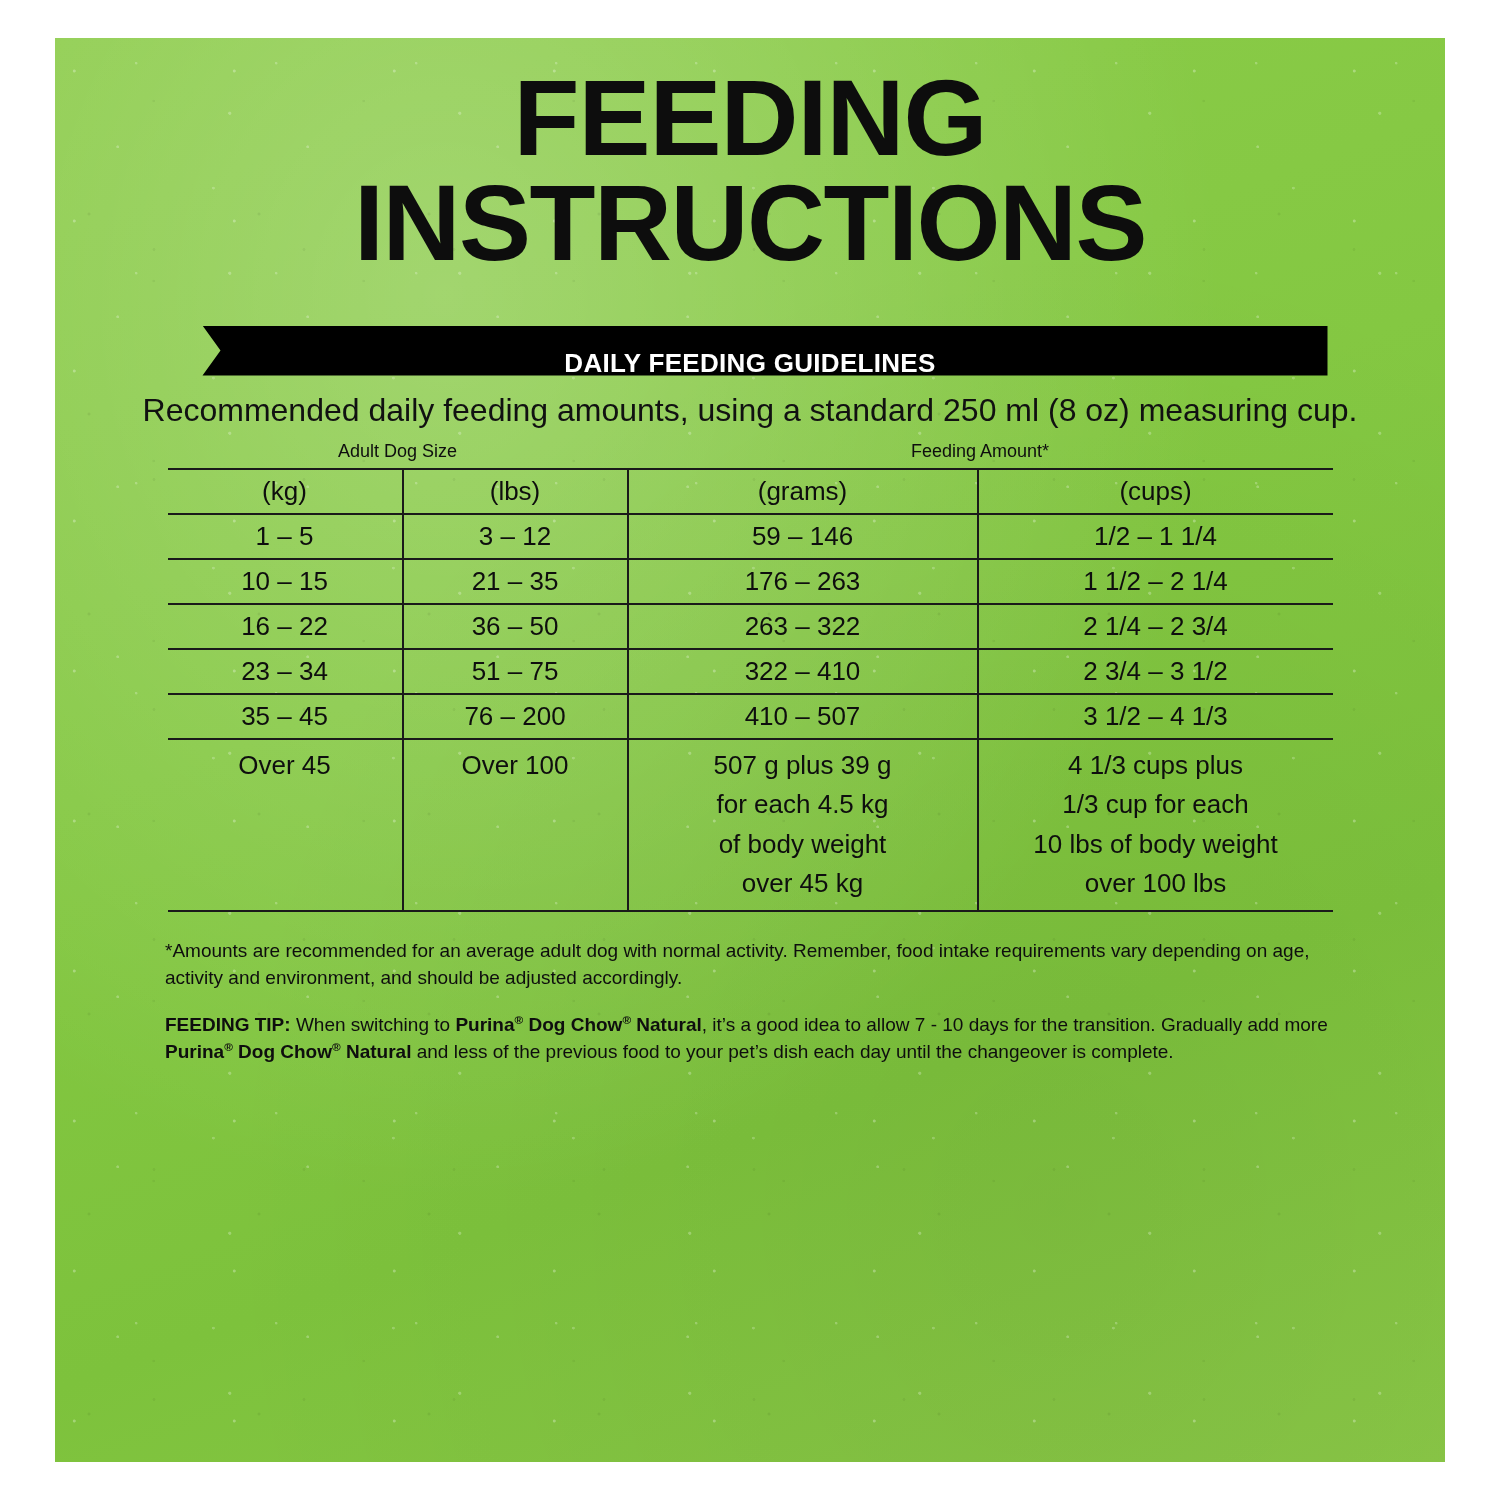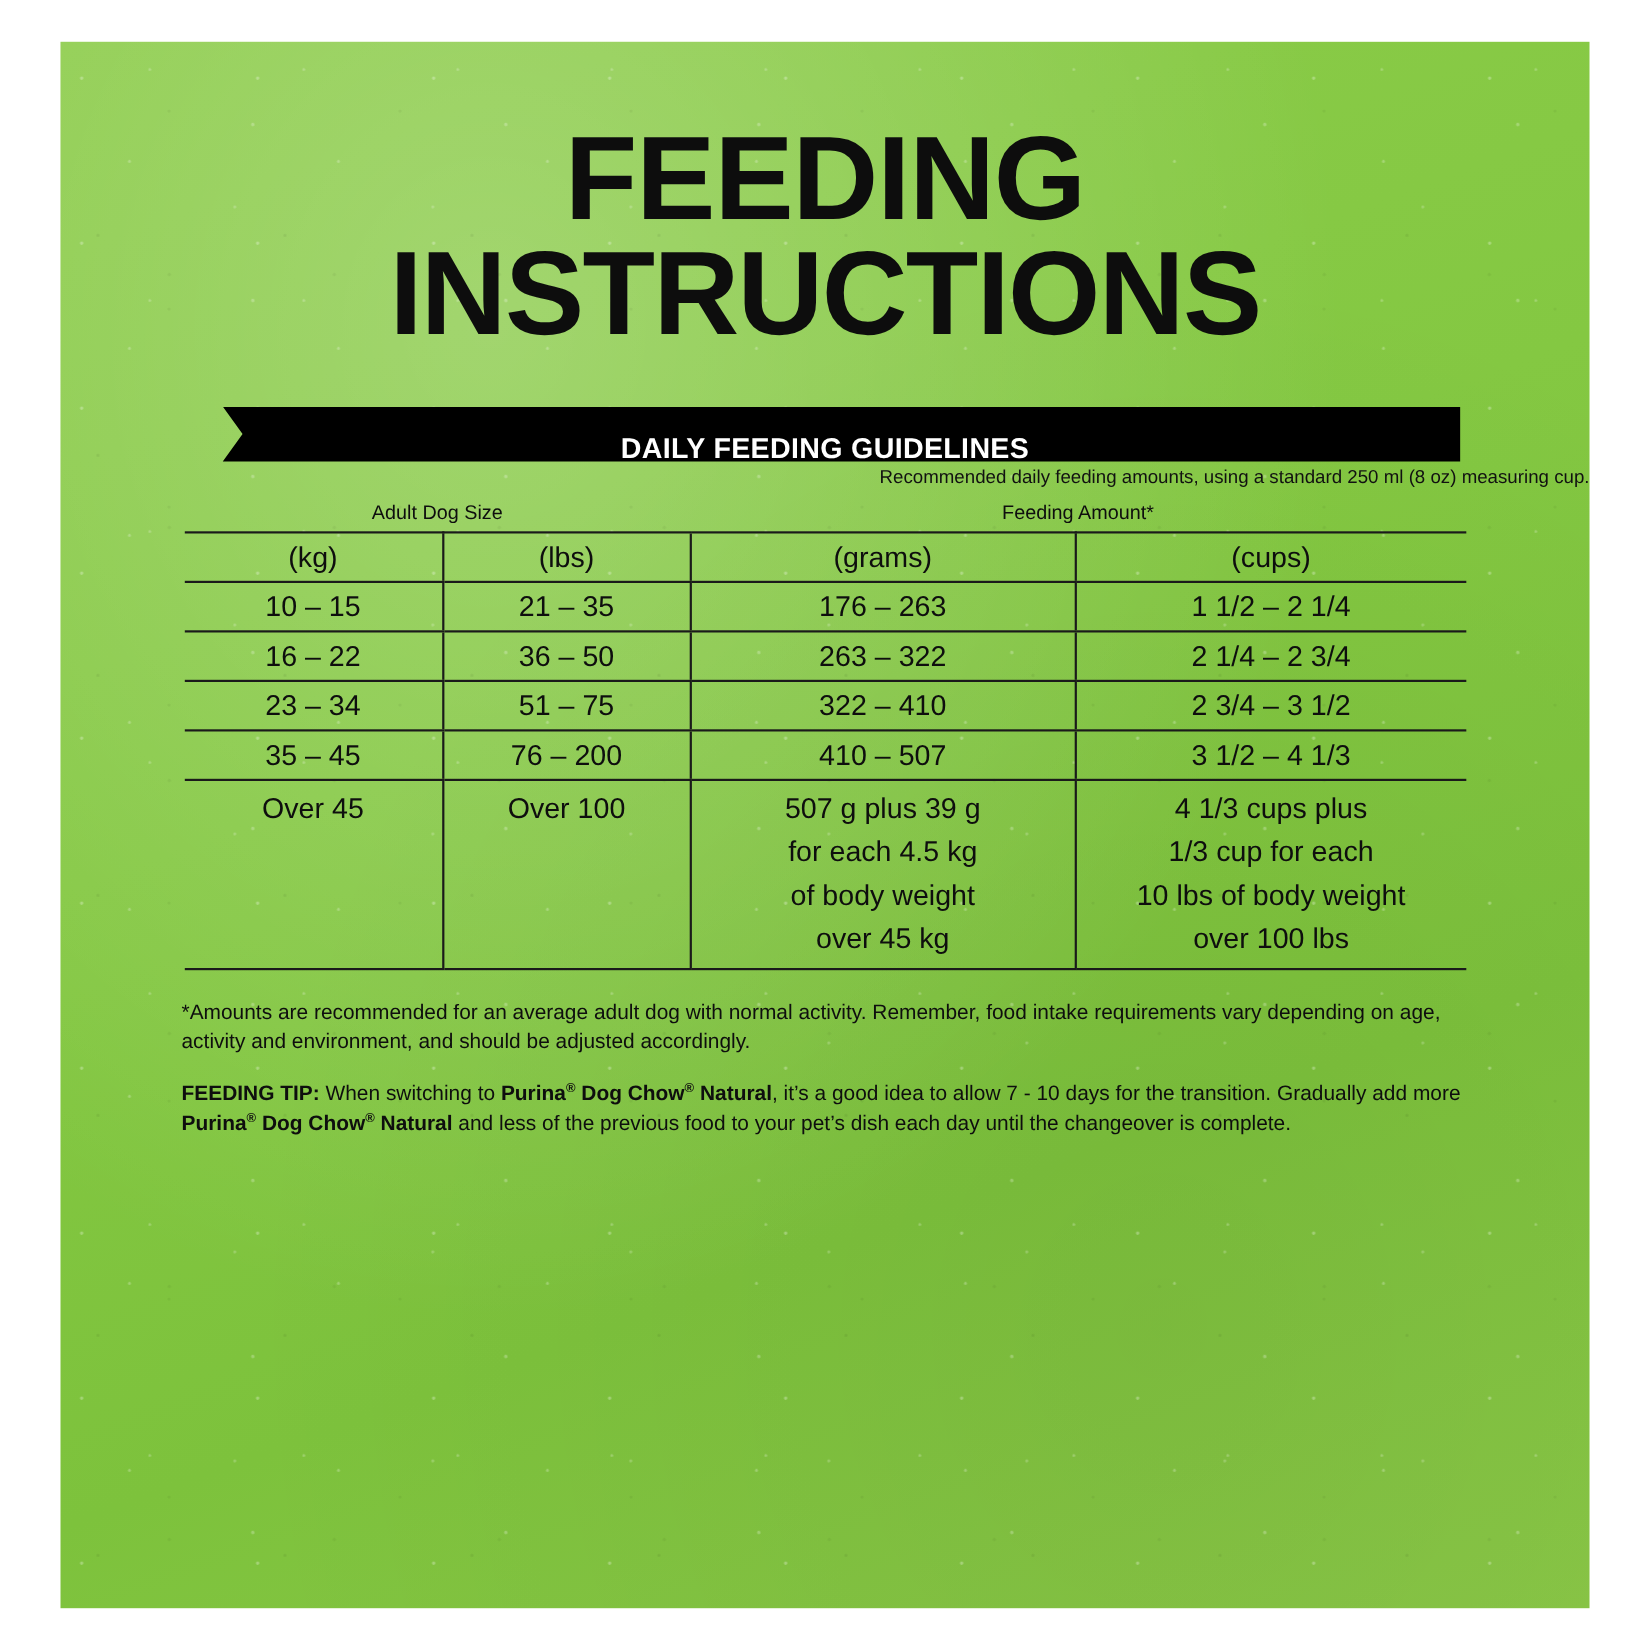--- a/index.html
+++ b/index.html
@@ -49,21 +49,21 @@
     padding: 0;
   }
 
   .title {
     text-align: center;
     color: #0d0d0d;
     font-weight: bold;
     letter-spacing: -1px;
     line-height: 0.97;
     margin: 0;
-    padding-top: 72px;
+    padding-top: 28px;
   }
   .title .l1 { display: block; font-size: 108px; }
   .title .l2 { display: block; font-size: 108px; letter-spacing: -1.5px; }
 
   .banner-wrap {
     position: relative;
     margin: 50px auto 0 auto;
     width: 1155px;
     height: 50px;
   }
@@ -81,24 +81,24 @@
     height: 50px;
     line-height: 50px;
     text-align: center;
     color: #fff;
     font-size: 26px;
     font-weight: bold;
     letter-spacing: .3px;
   }
 
   .subnote {
-    text-align: right;
-    font-size: 17px;
+    text-align: center;
+    font-size: 32px;
     color: #111;
-    margin: 4px 0 6px 0;
+    margin: 16px 0 6px 0;
   }
 
   table.fg {
     width: 1165px;
     margin: 0 auto;
     border-collapse: collapse;
     color: #0e0e0e;
     font-size: 26px;
   }
   table.fg td, table.fg th {
@@ -175,20 +175,26 @@
         </tr>
         <tr class="unit">
           <td>(kg)</td>
           <td class="vline-a">(lbs)</td>
           <td class="vline-a">(grams)</td>
           <td class="vline-a">(cups)</td>
         </tr>
       </thead>
       <tbody>
         <tr class="row">
+          <td>1 – 5</td>
+          <td class="vline-a">3 – 12</td>
+          <td class="vline-a">59 – 146</td>
+          <td class="vline-a">1/2 – 1 1/4</td>
+        </tr>
+        <tr class="row">
           <td>10 – 15</td>
           <td class="vline-a">21 – 35</td>
           <td class="vline-a">176 – 263</td>
           <td class="vline-a">1 1/2 – 2 1/4</td>
         </tr>
         <tr class="row">
           <td>16 – 22</td>
           <td class="vline-a">36 – 50</td>
           <td class="vline-a">263 – 322</td>
           <td class="vline-a">2 1/4 – 2 3/4</td>

